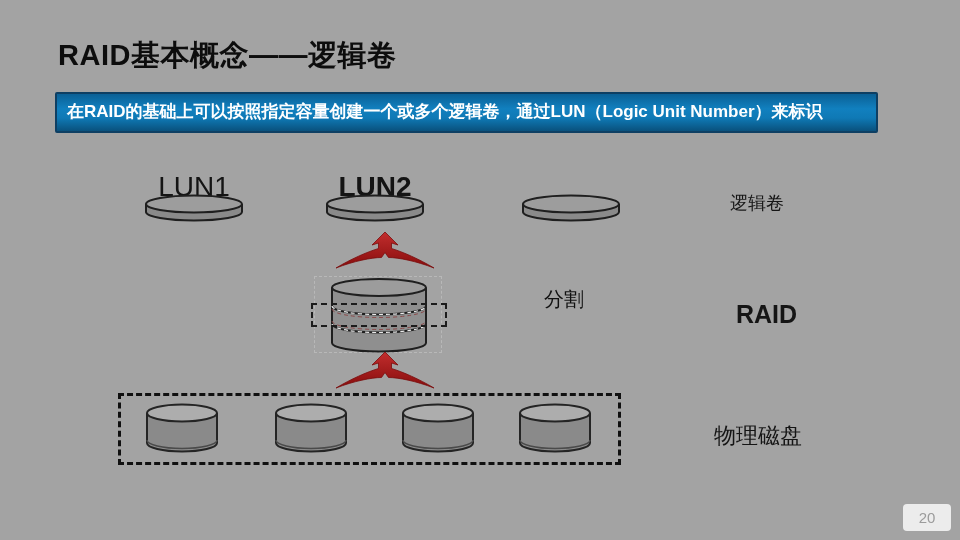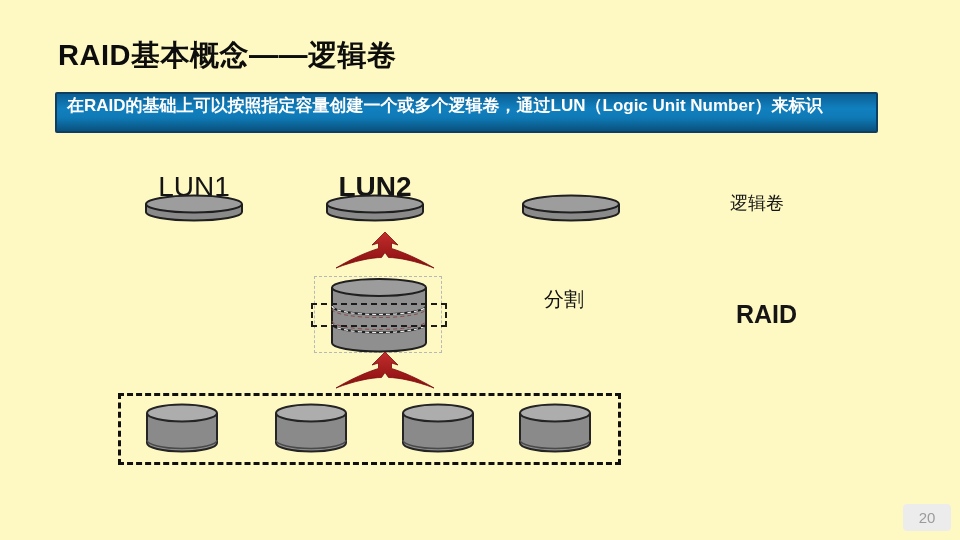--- a/index.html
+++ b/index.html
@@ -1,28 +1,28 @@
 <!DOCTYPE html>
 <html><head>
 <meta charset="utf-8">
 <style>
   html,body{margin:0;padding:0;background:#fff;}
   .slide{
-    position:relative;width:960px;height:540px;background:#fef9c3;
+    position:relative;width:960px;height:540px;background:#a3a3a3;
     font-family:"Liberation Sans", sans-serif;overflow:hidden;
   }
   .title{
     position:absolute;left:58px;top:36px;margin:0;
     font-size:29px;font-weight:bold;color:#0d0d0d;letter-spacing:.5px;
   }
   .banner{
     position:absolute;left:55px;top:92px;width:823px;height:41px;
     box-sizing:border-box;border:2px solid #0e3f63;border-radius:2px;
     background:linear-gradient(180deg,#0b6095 0%,#1180bf 40%,#0f79b5 65%,#09517d 100%);
-    display:flex;align-items:flex-start;padding:0 10px;
+    display:flex;align-items:flex-end;padding:8px 10px;
   }
   .banner span{color:#ffffff;font-weight:bold;font-size:17px;white-space:nowrap;}
   .lun-label{
     position:absolute;width:100px;text-align:center;top:171px;
     font-size:28px;color:#141414;
   }
   .abs{position:absolute;}
   .outer-dash{
     position:absolute;left:314px;top:276px;width:128px;height:77px;
     border:1px dashed #b8b8b8;box-sizing:border-box;
@@ -128,18 +128,19 @@
     <ellipse cx="37" cy="11" rx="35" ry="8.5" fill="#adadad" stroke="#242424" stroke-width="2"></ellipse>
   </svg>
   <svg class="abs" style="left:518px;top:402px;" width="74" height="52" viewBox="0 0 74 52">
     <path d="M2,11 L2,41 A35,8.5 0 0 0 72,41 L72,11" fill="#8a8a8a" stroke="#242424" stroke-width="2"></path>
     <path d="M2,38 A35,8.5 0 0 0 72,38" fill="none" stroke="#4a4a4a" stroke-width="1.5"></path>
     <ellipse cx="37" cy="11" rx="35" ry="8.5" fill="#adadad" stroke="#242424" stroke-width="2"></ellipse>
   </svg>
 
   <div class="side-label logical">逻辑卷</div>
   <div class="side-label raid">RAID</div>
+  <div class="side-label physical">物理磁盘</div>
 
   <div class="page-badge">
     <span>20</span>
   </div>
 
 </div>
 
 </body></html>

